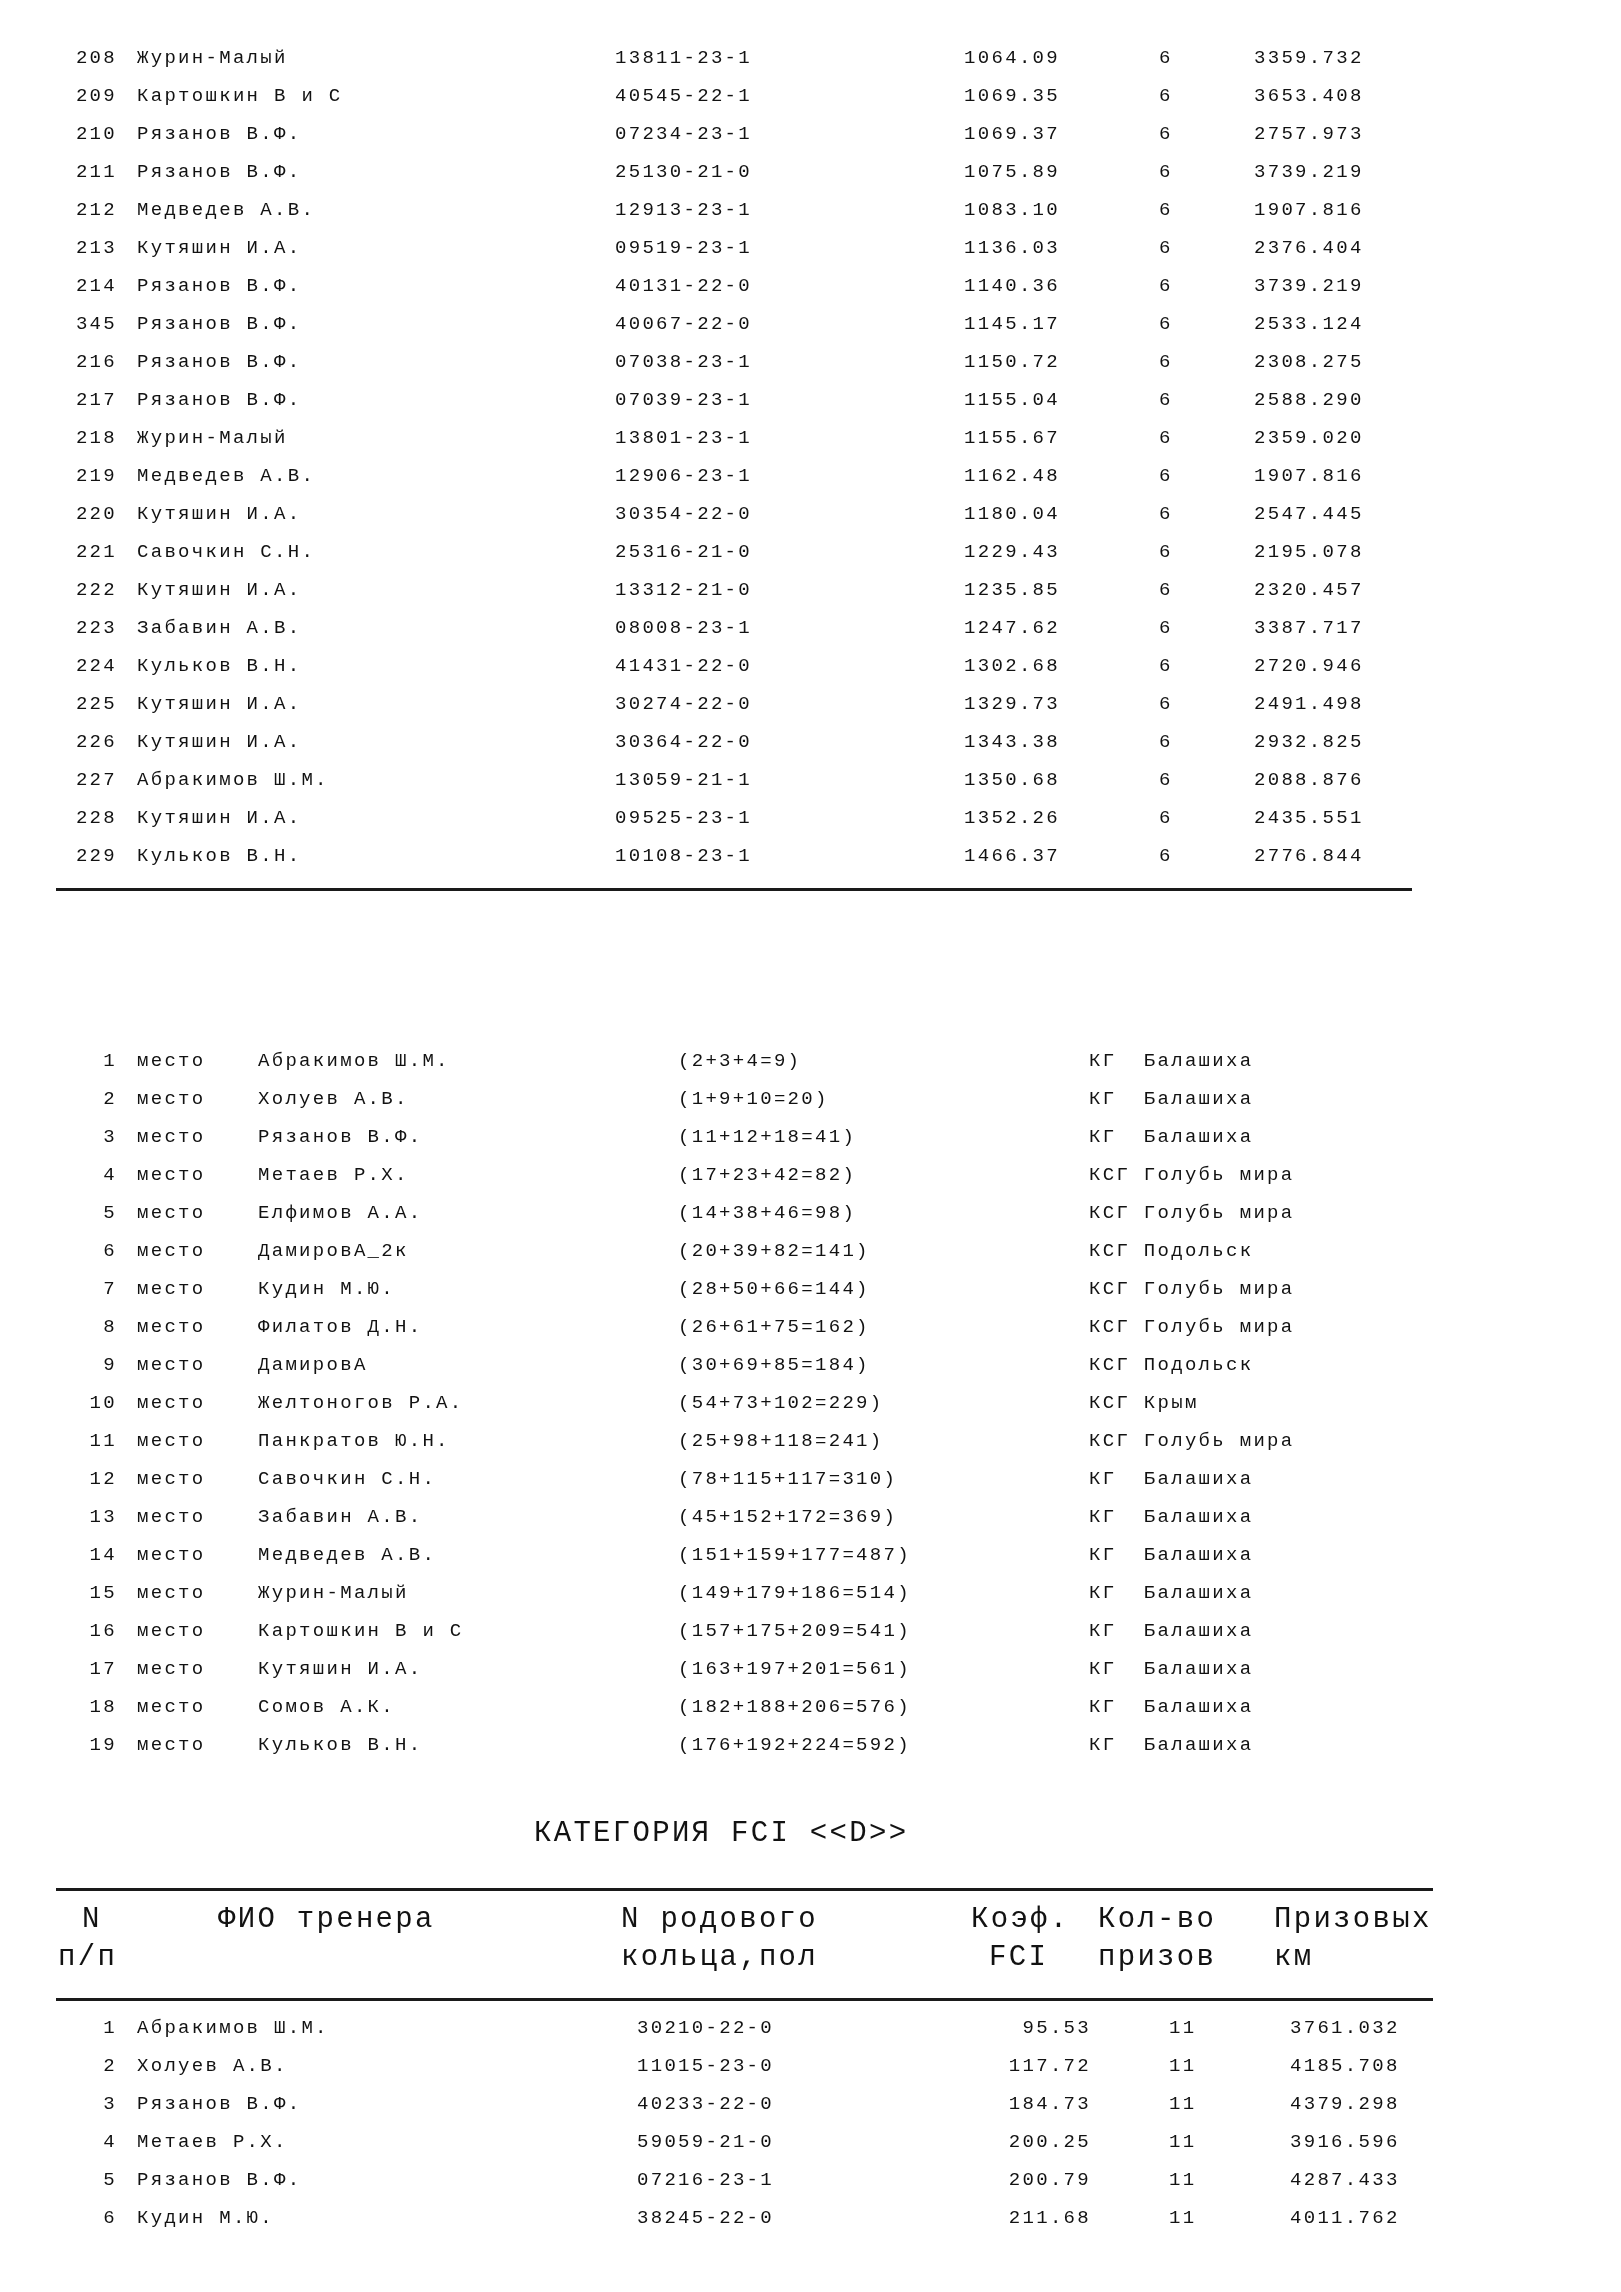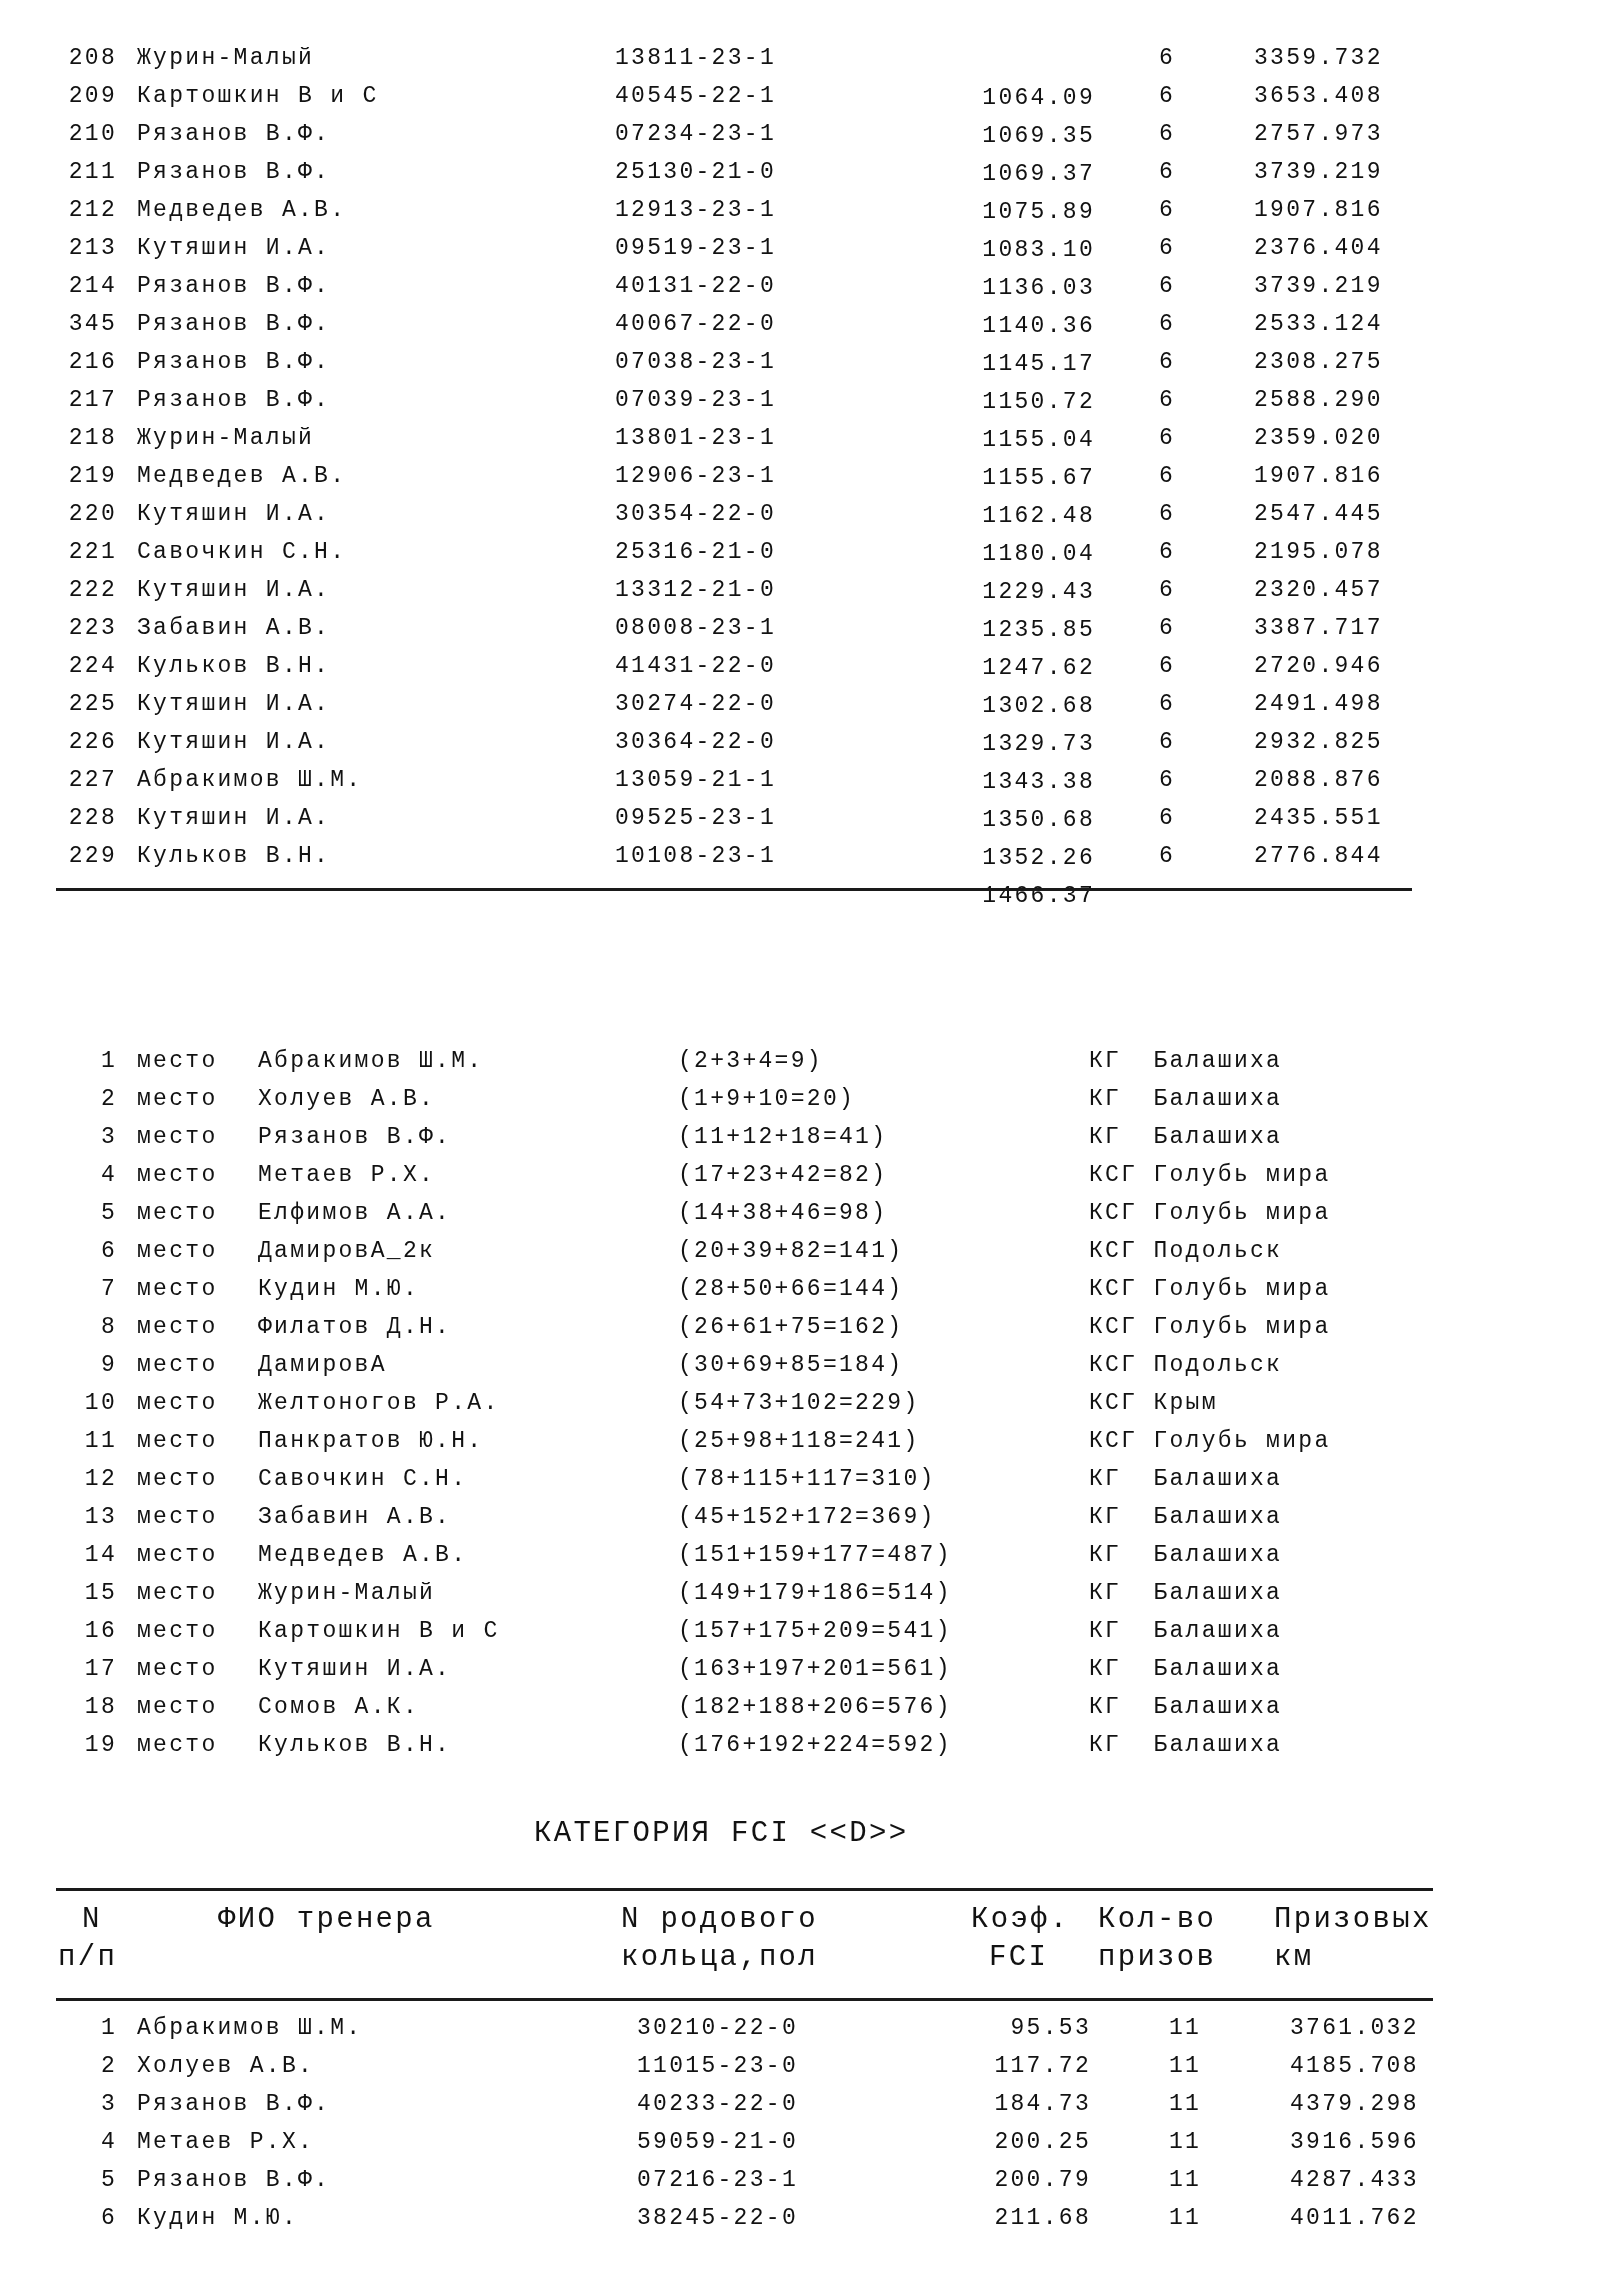--- a/index.html
+++ b/index.html
@@ -6,27 +6,27 @@
   body{
     width:1621px;height:2293px;
     background:#ffffff;
     font-family:"Liberation Mono","DejaVu Sans Mono",monospace;
     color:#121212;
     position:relative;
     overflow:hidden;
   }
   .page{position:absolute;inset:0;}
   .rows{position:absolute;left:0;width:1621px;}
-  .row{position:relative;height:38px;line-height:38px;font-size:23px;letter-spacing:2.3px;}
+  .row{position:relative;height:38px;line-height:38px;font-size:19px;letter-spacing:2.3px;}
   .c{position:absolute;white-space:pre;top:0;}
   
   .t1 .rank{left:39px;width:78px;text-align:right;}
   .t1 .name{left:137px;}
   .t1 .ring{left:615px;}
-  .t1 .coef{left:941px;width:154px;text-align:right;margin-top:40px;}
+  .t1 .coef{left:906px;width:154px;text-align:right;}
   .t1 .prz{left:1159px;}
   .t1 .km{left:1254px;}
   
   .pl .rank{left:39px;width:78px;text-align:right;}
   .pl .mlabel{left:137px;}
   .pl .name{left:258px;}
   .pl .formula{left:678px;}
   .pl .club{left:1089px;}
   
   .t3 .rank{left:39px;width:78px;text-align:right;}

